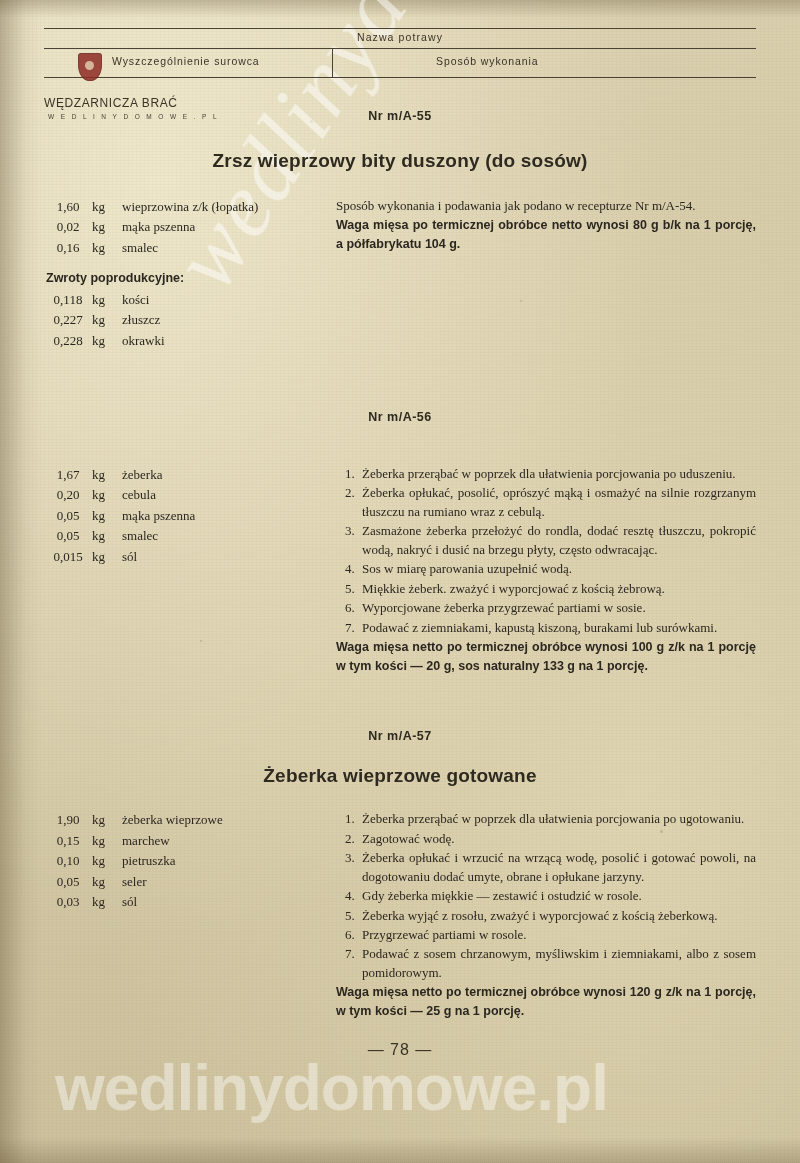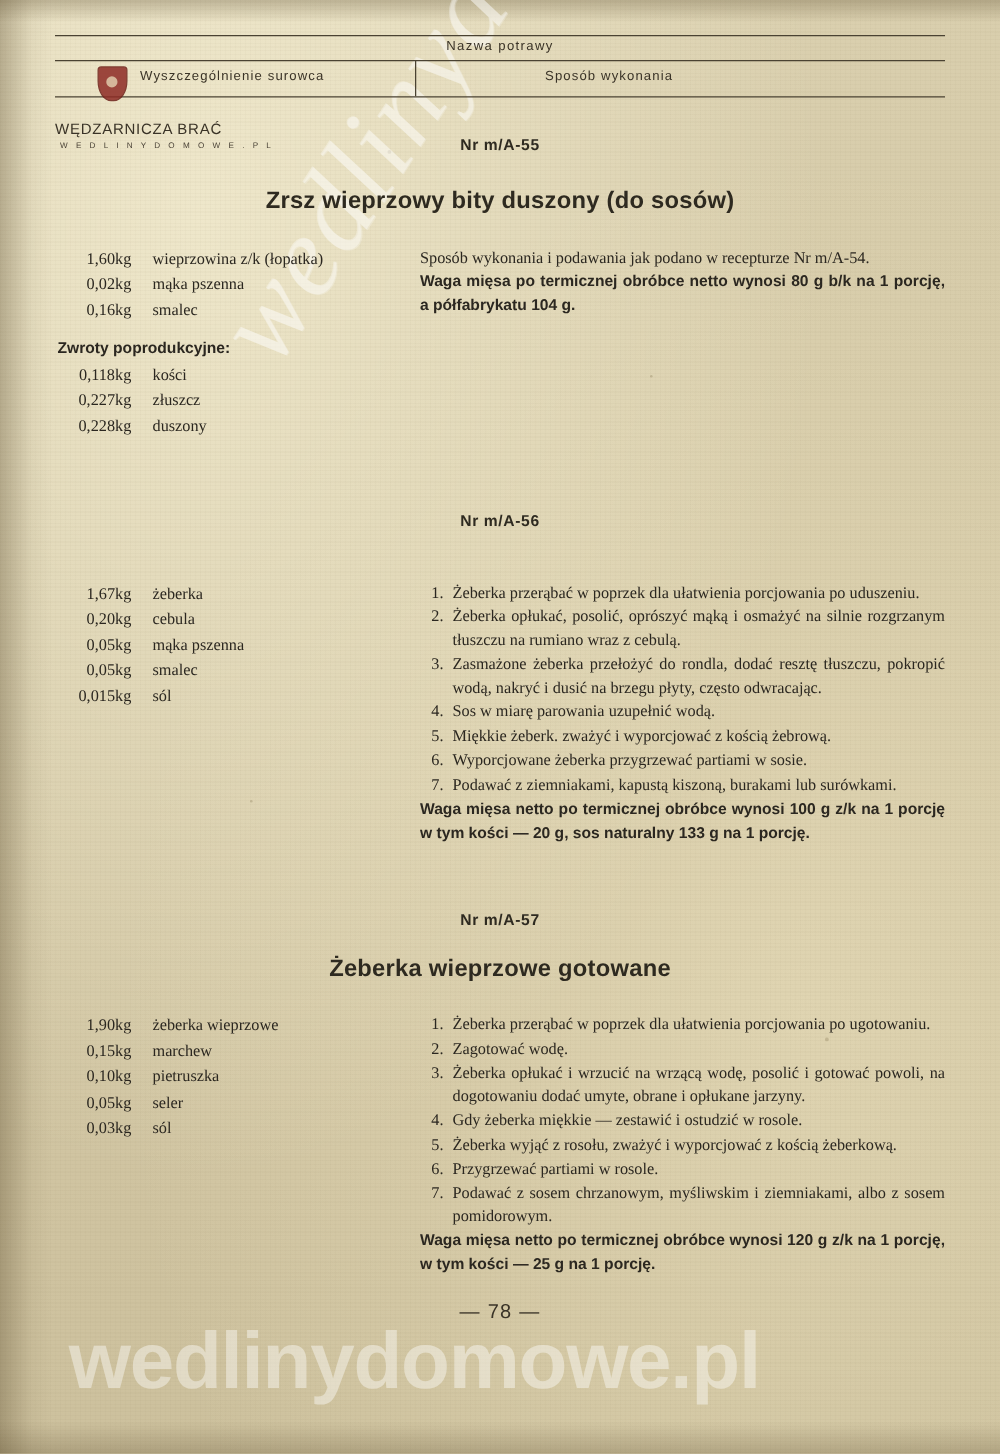--- a/index.html
+++ b/index.html
@@ -225,21 +225,21 @@
     border-collapse: collapse;
     font-size: 13px;
   }
   table.ing td {
     padding: 1px 0;
     vertical-align: top;
     color: #2b2720;
   }
   td.qty {
     width: 48px;
-    text-align: right;
+    text-align: center;
     padding-left: 2px;
   }
   td.unit {
     width: 30px;
   }
   td.nm {
     padding-left: 6px;
   }
   .sub-head {
     font-family: "Liberation Sans", sans-serif;
@@ -357,21 +357,21 @@
                 <td class="nm">kości</td>
               </tr>
               <tr>
                 <td class="qty">0,227</td>
                 <td class="unit">kg</td>
                 <td class="nm">złuszcz</td>
               </tr>
               <tr>
                 <td class="qty">0,228</td>
                 <td class="unit">kg</td>
-                <td class="nm">duszony</td>
+                <td class="nm">okrawki</td>
               </tr>
             </tbody>
           </table>
         </div>
 
         <div class="col-right">
           <p class="para">Sposób wykonania i podawania jak podano w recepturze Nr m/A-54.</p>
           <div class="note">
             <span class="bold">Waga mięsa po termicznej obróbce netto wynosi 80 g b/k na 1 porcję, a półfabrykatu 104 g.</span>
           </div>

